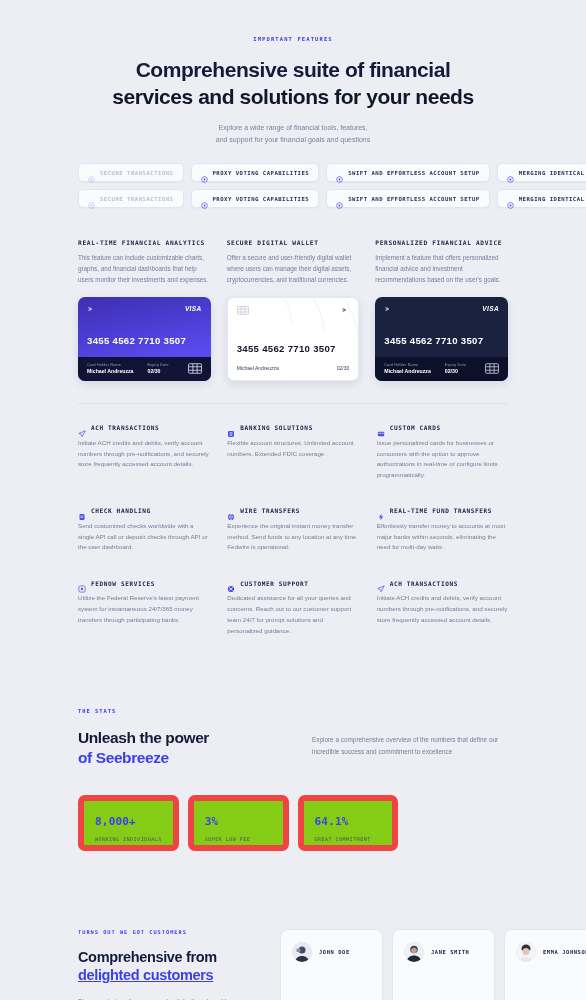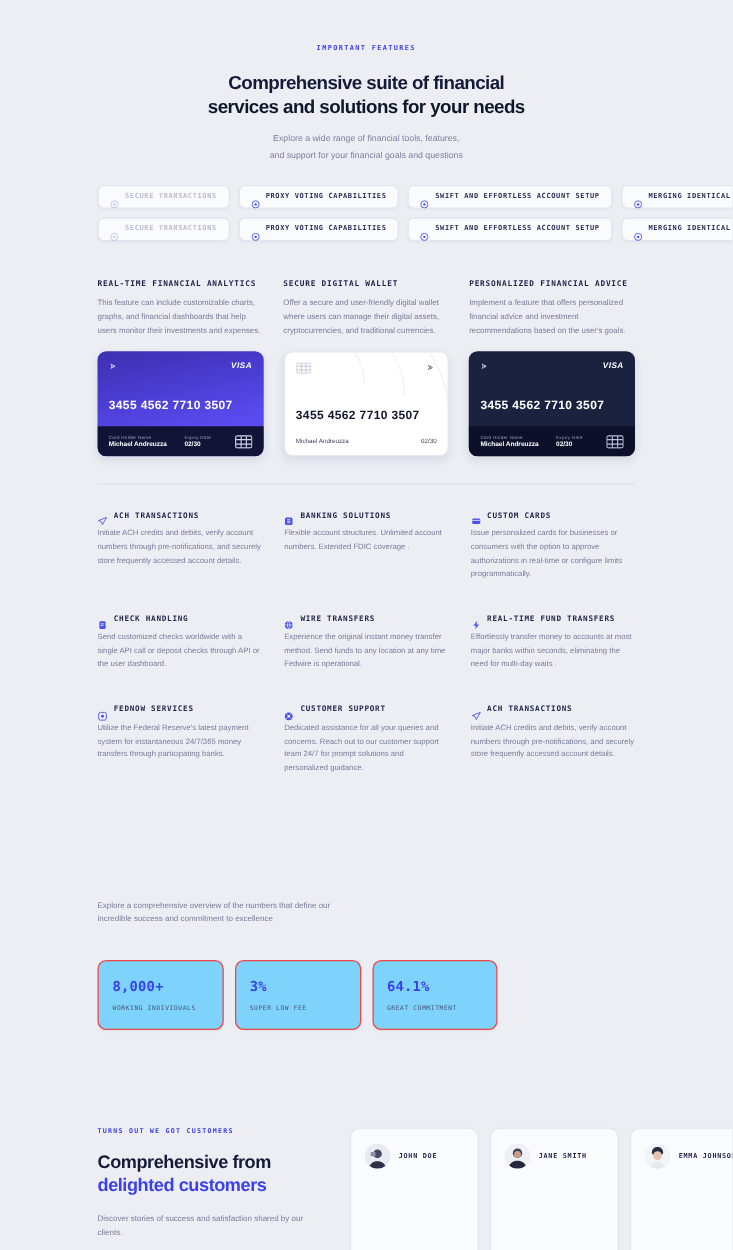--- a/index.html
+++ b/index.html
@@ -22,21 +22,21 @@
     letter-spacing: 1.1px;
     color: #3b3fe0;
     text-align: center;
     font-weight: 700;
     text-transform: uppercase;
   }
 
   .hero-title {
     text-align: center;
     margin-top: 15px;
-    font-size: 15px;
+    font-size: 21px;
     line-height: 1.28;
     font-weight: 700;
     letter-spacing: -0.45px;
     color: #141a38;
   }
   .hero-title .accent { color: #0f172a; display: block; }
 
   .hero-sub {
     text-align: center;
     margin-top: 11px;
@@ -223,22 +223,22 @@
     line-height: 1.8;
     color: #767c99;
   }
   .stats-grid {
     display: grid;
     grid-template-columns: repeat(4, 1fr);
     gap: 9px;
     margin-top: 26px;
   }
   .stat-card {
-    background: #7dd3fc;
-    border: 1px solid #ef4444;
+    background: #84cc16;
+    border: 6px solid #ef4444;
     border-radius: 7px;
     padding: 14px 11px;
     height: 56px;
     box-shadow: 0 1px 2px rgba(30,35,71,.03);
   }
   .stat-value {
     font-family: "DejaVu Sans Mono", monospace;
     font-size: 11px;
     font-weight: 700;
     color: #3b40e8;
@@ -270,21 +270,21 @@
     text-transform: uppercase;
   }
   .testi-title {
     margin-top: 13px;
     font-size: 14.5px;
     line-height: 1.3;
     font-weight: 700;
     letter-spacing: -0.35px;
     color: #141a38;
   }
-  .testi-title .accent { color: #3b40e8; display: block; }
+  .testi-title .accent { color: #3b40e8; display: block; text-decoration: underline; }
   .testi-copy {
     margin-top: 11px;
     font-size: 6.4px;
     line-height: 1.8;
     color: #767c99;
   }
 
   .testi-track { display: flex; gap: 9px; overflow: hidden; flex: 1; }
   .testi-card {
     background: #fafbfd;
@@ -644,20 +644,27 @@
       </span>
       <span class="feat-title">ACH TRANSACTIONS</span>
     </div>
     <div class="feat-desc">Initiate ACH credits and debits, verify account numbers through pre-notifications, and securely store frequently accessed account details.</div>
   </div>
 
 </section>
 
 <section class="stats-section">
   <div class="stats-head">
+    <div>
+      <div class="stats-eyebrow">THE STATS</div>
+      <h2 class="stats-title">
+        <span>Unleash the power</span>
+        <span class="accent">of Seebreeze</span>
+      </h2>
+    </div>
     <p class="stats-copy">Explore a comprehensive overview of the numbers that define our incredible success and commitment to excellence</p>
   </div>
 
   <div class="stats-grid">
     <div class="stat-card">
       <div class="stat-value">8,000+</div>
       <div class="stat-label">WORKING INDIVIDUALS</div>
     </div>
     <div class="stat-card">
       <div class="stat-value">3%</div>

